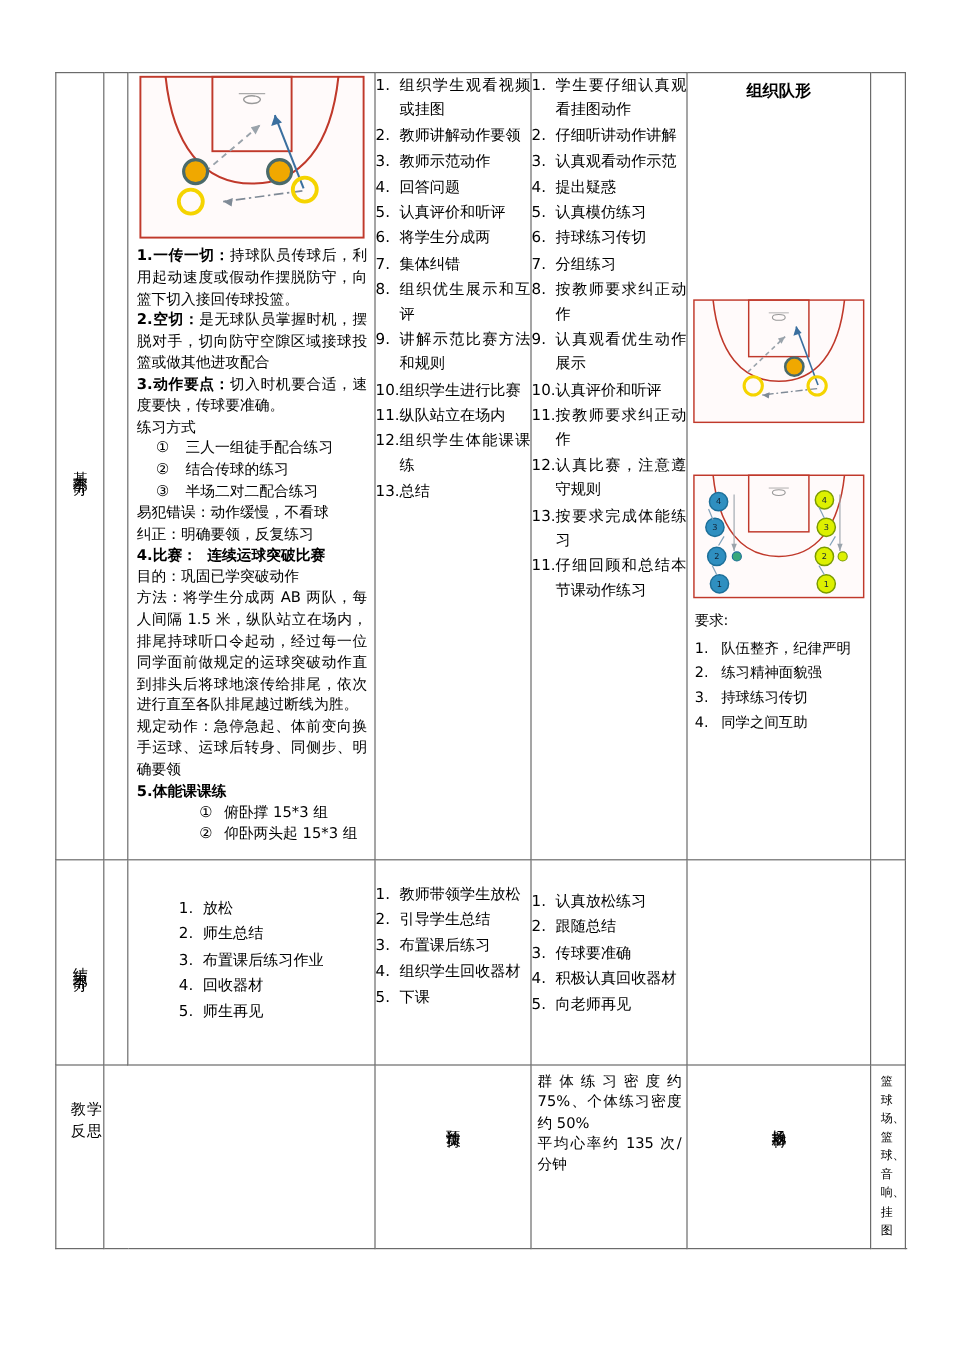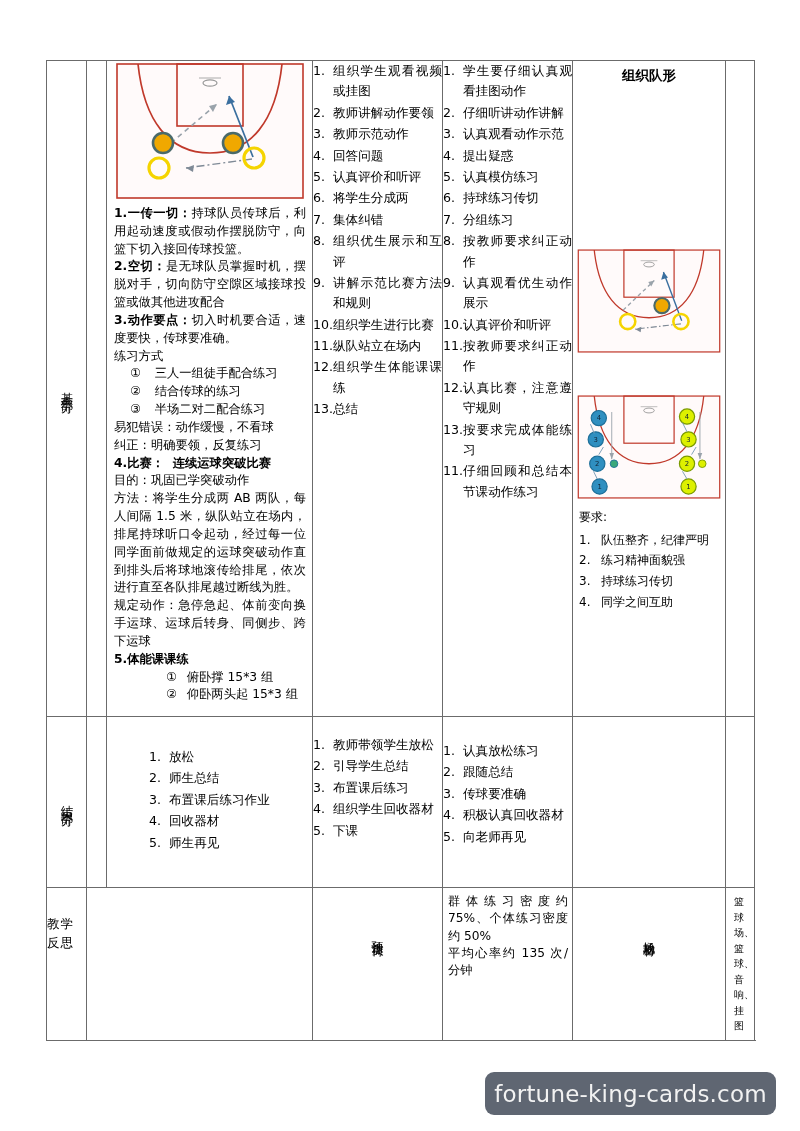--- a/index.html
+++ b/index.html
@@ -217,21 +217,21 @@
           <p><span class="lead">3.动作要点：</span><span>切入时机要合适，速度要快，传球要准确。</span></p>
           <p>练习方式</p>
           <p class="indent-circ"><span class="circnum">①</span>&nbsp;&nbsp;&nbsp;<span>三人一组徒手配合练习</span></p>
           <p class="indent-circ"><span class="circnum">②</span>&nbsp;&nbsp;&nbsp;<span>结合传球的练习</span></p>
           <p class="indent-circ"><span class="circnum">③</span>&nbsp;&nbsp;&nbsp;<span>半场二对二配合练习</span></p>
           <p>易犯错误：动作缓慢，不看球</p>
           <p>纠正：明确要领，反复练习</p>
           <p class="b"><span>4.比赛：</span>&nbsp;&nbsp;<span>连续运球突破比赛</span></p>
           <p>目的：巩固已学突破动作</p>
           <p>方法：将学生分成两 AB 两队，每人间隔 1.5 米，纵队站立在场内，排尾持球听口令起动，经过每一位同学面前做规定的运球突破动作直到排头后将球地滚传给排尾，依次进行直至各队排尾越过断线为胜。</p>
-          <p>规定动作：急停急起、体前变向换手运球、运球后转身、同侧步、跨下运球</p>
+          <p>规定动作：急停急起、体前变向换手运球、运球后转身、同侧步、明确要领</p>
           <p class="b">5.体能课课练</p>
           <p class="indent-circ2"><span class="circnum">①</span>&nbsp;&nbsp;<span>俯卧撑 15*3 组</span></p>
           <p class="indent-circ2"><span class="circnum">②</span>&nbsp;&nbsp;<span>仰卧两头起 15*3 组</span></p>
         </div>
       </td>
 
       <td class="cellpad">
         <ol class="numlist" id="basic-teacher-list">
               <li><span class="n">1.</span><span>组织学生观看视频或挂图</span></li>
               <li><span class="n">2.</span><span>教师讲解动作要领</span></li>
@@ -388,21 +388,21 @@
               <li><span class="n">5.</span><span>向老师再见</span></li>
             </ol>
       </td>
       <td></td>
       <td></td>
     </tr>
 
     <tr>
       <td style="height:93px">
         <div class="vlabel-wrap" style="height:91px">
-          <div class="vlabel" style="writing-mode:horizontal-tb;letter-spacing:1px;line-height:1.5;text-align:left">教学反思</div>
+          <div class="vlabel" style="writing-mode:horizontal-tb;letter-spacing:1px;line-height:1.5;text-align:right">教学反思</div>
         </div>
       </td>
       <td colspan="2">
         <div style="padding:6px"></div>
       </td>
       <td style="width:30px">
         <div class="vlabel-wrap" style="height:91px">
           <div class="vlabel" style="letter-spacing:1px;font-size:12px">预计负荷</div>
         </div>
       </td>
@@ -417,17 +417,14 @@
           <div class="vlabel" style="letter-spacing:1px;font-size:12px">场地器材</div>
         </div>
       </td>
       <td colspan="2">
         <div class="equiptext">篮球场、篮球、音响、挂图</div>
       </td>
     </tr>
   </tbody>
     </table>
 
-  <div class="watermark">
-    <span>fortune-king-cards.com</span>
-  </div>
 
 </div>
 
 </body></html>

